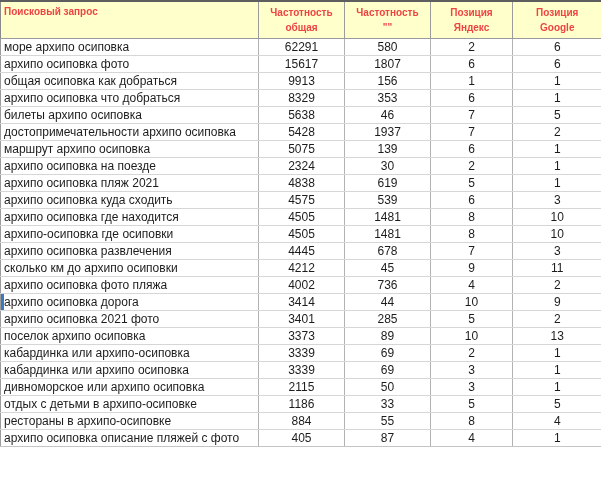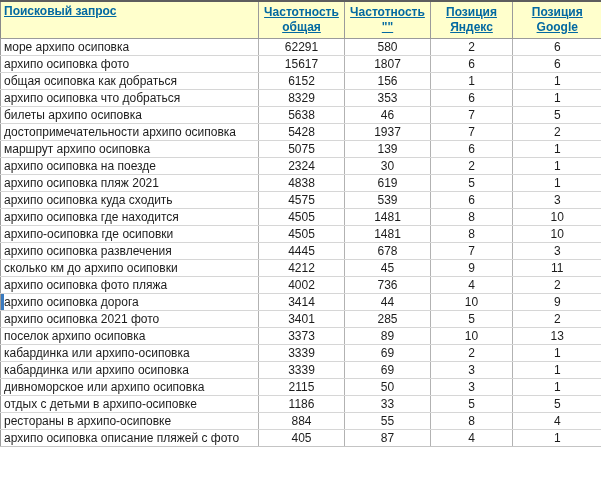--- a/index.html
+++ b/index.html
@@ -21,32 +21,31 @@
   }
   col.w-query  { width: 258px; }
   col.w-freq1  { width: 86px; }
   col.w-freq2  { width: 86px; }
   col.w-yandex { width: 82px; }
   col.w-google { width: 89px; }
 
   thead th {
     background: var(--header-bg, #ffffcc);
     font-weight: bold;
-    font-size: 12px;
+    font-size: 10px;
     line-height: 15px;
-    color: #0369a1;
+    color: #ef4444;
     height: 34px;
     padding: 1px 2px;
     text-align: center;
     vertical-align: middle;
     white-space: pre-line;
     border: 1px solid #9b9b9b;
     border-top: 2px solid #5e5e5e;
     border-bottom: 1px solid #9b9b9b;
-    text-decoration: underline;
   }
   thead th.h-query {
     text-align: left;
     vertical-align: top;
     padding: 2px 2px 0 3px;
   }
   thead th:last-child { border-right: none; }
   thead th:first-child { border-left: 1px solid #8a8a8a; }
 
   tbody td {
@@ -115,21 +114,21 @@
         </tr>
         <tr>
           <td class="c-query">архипо осиповка фото</td>
           <td class="c-num">15617</td>
           <td class="c-num">1807</td>
           <td class="c-num">6</td>
           <td class="c-num">6</td>
         </tr>
         <tr>
           <td class="c-query">общая осиповка как добраться</td>
-          <td class="c-num">6152</td>
+          <td class="c-num">9913</td>
           <td class="c-num">156</td>
           <td class="c-num">1</td>
           <td class="c-num">1</td>
         </tr>
         <tr>
           <td class="c-query">архипо осиповка что добраться</td>
           <td class="c-num">8329</td>
           <td class="c-num">353</td>
           <td class="c-num">6</td>
           <td class="c-num">1</td>

